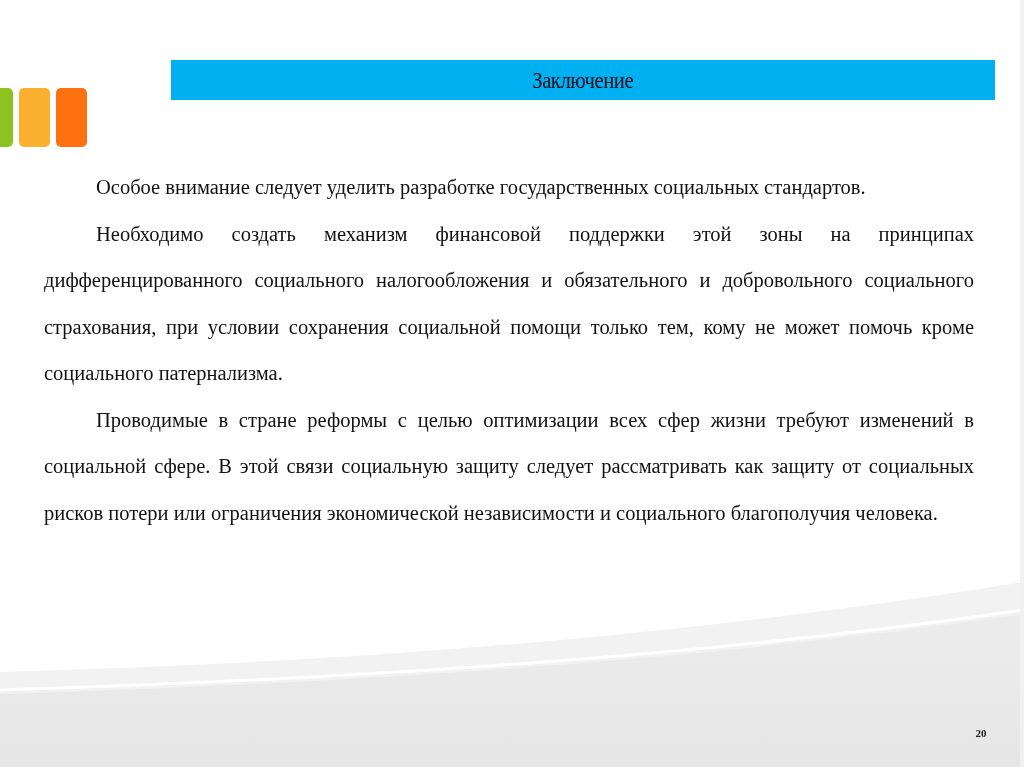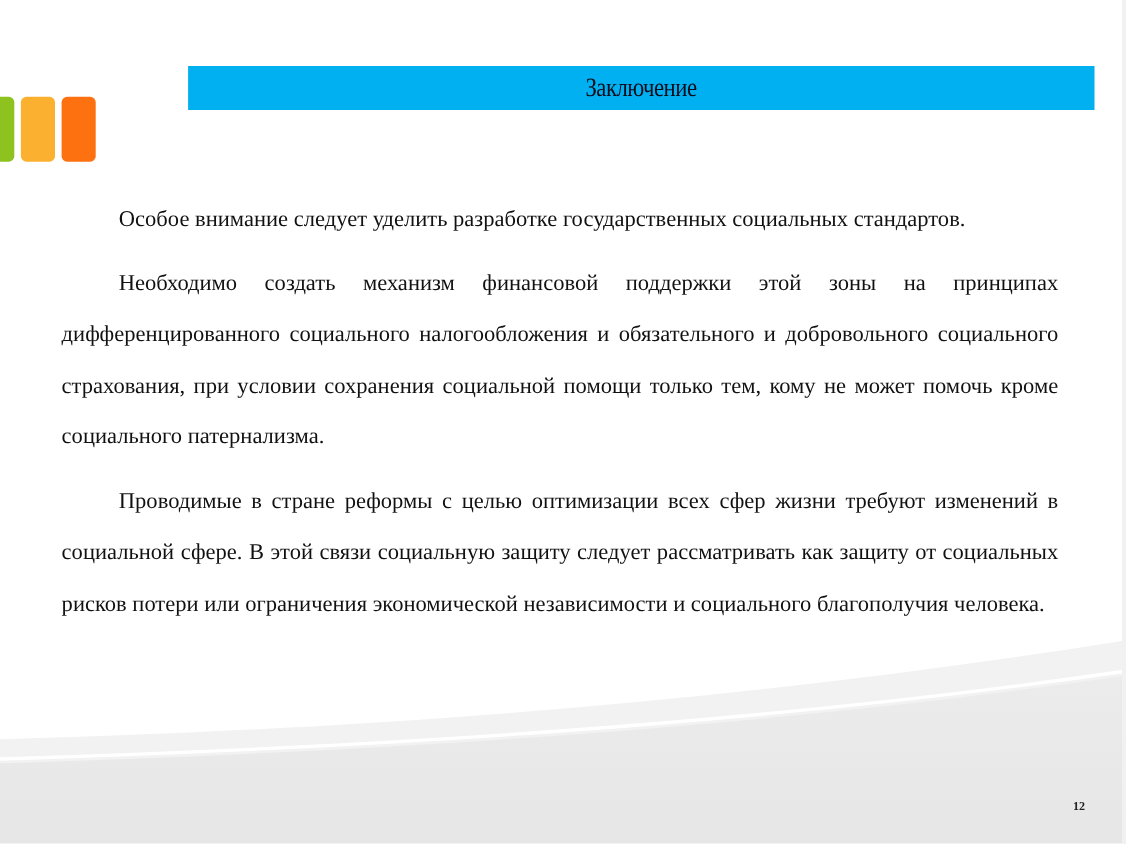--- a/index.html
+++ b/index.html
@@ -61,21 +61,21 @@
     }
     .body-text {
       position: absolute;
       left: 44px; top: 164px;
       width: 930px;
       font-size: 20.5px;
       line-height: 46.5px;
       text-align: justify;
     }
     .para {
-      margin: 12px;
+      margin: 0;
       text-indent: 52px;
       text-align: justify;
     }
     .page-number {
       position: absolute;
       left: 966px; top: 727px;
       width: 30px;
       text-align: center;
       font-size: 11px;
       font-weight: bold;
@@ -113,14 +113,14 @@
   <div class="title-bar" style="background:#00b0f0;">
     <span class="title-text">Заключение</span>
   </div>
 
   <div class="body-text">
     <p class="para">Особое внимание следует уделить разработке государственных социальных стандартов.</p>
     <p class="para">Необходимо создать механизм финансовой поддержки этой зоны на принципах дифференцированного социального налогообложения и обязательного и добровольного социального страхования, при условии сохранения социальной помощи только тем, кому не может помочь кроме социального патернализма.</p>
     <p class="para">Проводимые в стране реформы с целью оптимизации всех сфер жизни требуют изменений в социальной сфере. В этой связи социальную защиту следует рассматривать как защиту от социальных рисков потери или ограничения экономической независимости и социального благополучия человека.</p>
   </div>
 
-  <div class="page-number">12</div>
+  <div class="page-number">20</div>
 </div>
 
 </body></html>

